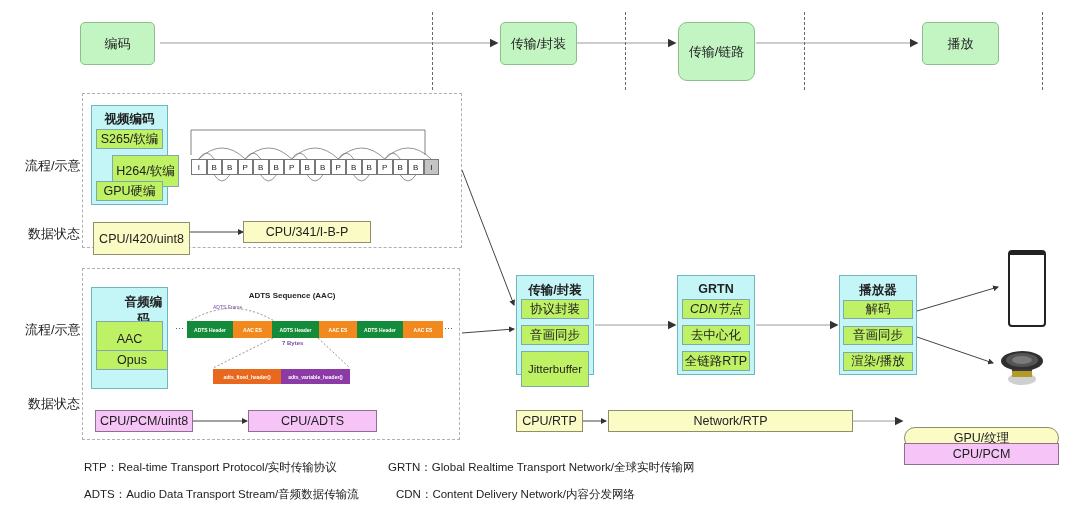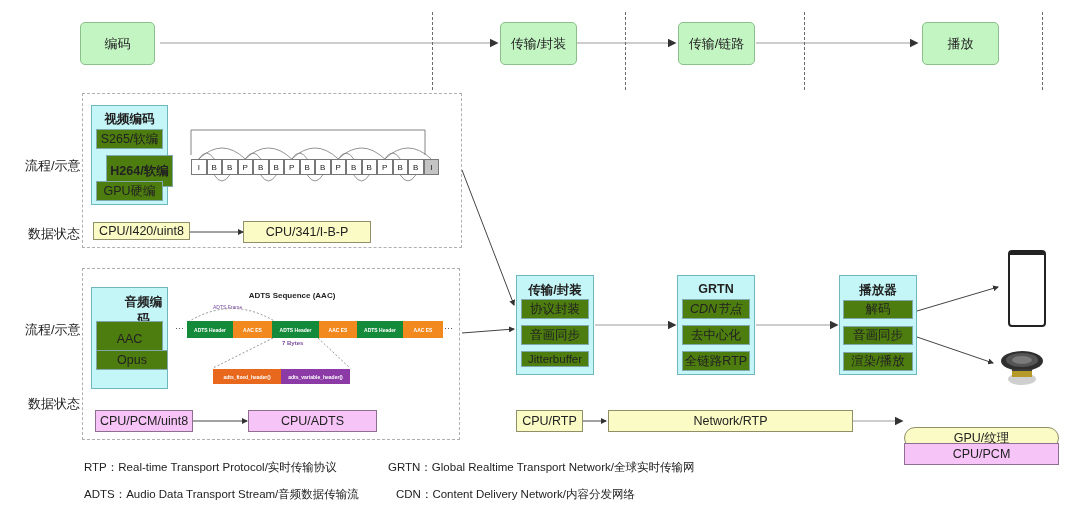--- a/index.html
+++ b/index.html
@@ -6,21 +6,21 @@
   body { width:1080px; height:511px; position:relative; overflow:hidden;
          font-family:"Liberation Sans","DejaVu Sans",sans-serif; color:#222; }
   .abs { position:absolute; box-sizing:border-box; }
   .stage { background:#c3f5c3; border:1px solid #8cbf8c; border-radius:5px;
            display:flex; align-items:center; justify-content:center; font-size:13px; color:#222; }
   .vline { border-left:1.5px dashed #6a6a6a; width:0; }
   .group { border:1.5px dashed #b0b0b0; }
   .rowlabel { font-size:13px; color:#222; }
   .cyanbox { background:#c4f6f8; border:1.5px solid #6fb6bd; }
   .cyanbox .title { position:absolute; left:0; right:0; text-align:center; font-weight:bold; font-size:12.5px; }
-  .item { background:#4d7c0f; border:1px solid #7fa9ad; display:flex; align-items:center; justify-content:center; font-size:12.5px; }
+  .item { background:#bef264; border:1px solid #7fa9ad; display:flex; align-items:center; justify-content:center; font-size:12.5px; }
   .yellow { background:#fbfbc6; border:1px solid #8f8f6a; display:flex; align-items:center; justify-content:center; font-size:12.5px; }
   .pink { background:#f7c4f7; border:1px solid #8f6f8f; display:flex; align-items:center; justify-content:center; font-size:12.5px; }
   .seg { display:flex; align-items:center; justify-content:center; font-size:5px; color:#fff; font-weight:bold; }
   .green { background:#138b3a; }
   .orange { background:#f1891f; }
   .hdr-orange { background:#e8681e; }
   .purple { background:#8b3aa6; }
   .frame { display:flex; align-items:center; justify-content:center; font-size:8px; border:1px solid #777; background:#fff; }
   .frame.last { background:#c4c4c4; }
   .legend { font-size:11.5px; color:#222; white-space:nowrap; }
@@ -84,31 +84,31 @@
   <line x1="318" y1="338" x2="350" y2="368" stroke="#666" stroke-width="0.7" stroke-dasharray="2,2"></line>
 </svg>
 
 <div class="abs vline" style="left:432px; top:12px; height:78px;"></div>
 <div class="abs vline" style="left:625px; top:12px; height:78px;"></div>
 <div class="abs vline" style="left:804px; top:12px; height:78px;"></div>
 <div class="abs vline" style="left:1042px; top:12px; height:78px;"></div>
 
 <div class="abs stage" style="left:80px; top:22px; width:75px; height:43px;">编码</div>
 <div class="abs stage" style="left:500px; top:22px; width:77px; height:43px;">传输/封装</div>
-<div class="abs stage" style="left:678px; top:22px; width:77px; height:43px;">传输/链路</div>
+<div class="abs stage" style="left:678px; top:22px; width:77px; height:59px;border-radius:9px;">传输/链路</div>
 <div class="abs stage" style="left:922px; top:22px; width:77px; height:43px;">播放</div>
 
 <div class="abs group" style="left:82px; top:93px; width:380px; height:155px;"></div>
 <div class="abs rowlabel" style="left:25px; top:157px;">流程/示意</div>
 <div class="abs rowlabel" style="left:28px; top:225px;">数据状态</div>
 
 <div class="abs cyanbox" style="left:91px; top:105px; width:77px; height:100px;">
   <div class="title" style="top:5px;">视频编码</div>
   <div class="abs item" style="left:4px; top:23px; width:67px; height:20px;">S265/软编</div>
-  <div class="abs item" style="left:14px; top:49px; width:67px; height:32px;font-weight:bold;">H264/软编</div>
+  <div class="abs item" style="left:20px; top:49px; width:67px; height:32px;">H264/软编</div>
   <div class="abs item" style="left:4px; top:75px; width:67px; height:20px;">GPU硬编</div>
 </div>
 
 <div id="gop" class="abs" style="left:191px; top:159px; width:248px; height:16px; display:flex;">
     <div class="frame" style="width: 15.5px;">I</div>
     <div class="frame" style="width: 15.5px;">B</div>
     <div class="frame" style="width: 15.5px;">B</div>
     <div class="frame" style="width: 15.5px;">P</div>
     <div class="frame" style="width: 15.5px;">B</div>
     <div class="frame" style="width: 15.5px;">B</div>
@@ -117,21 +117,21 @@
     <div class="frame" style="width: 15.5px;">B</div>
     <div class="frame" style="width: 15.5px;">P</div>
     <div class="frame" style="width: 15.5px;">B</div>
     <div class="frame" style="width: 15.5px;">B</div>
     <div class="frame" style="width: 15.5px;">P</div>
     <div class="frame" style="width: 15.5px;">B</div>
     <div class="frame" style="width: 15.5px;">B</div>
     <div class="frame last" style="width: 15.5px;">I</div>
   </div>
 
-<div class="abs yellow" style="left:93px; top:222px; width:97px; height:18px;">CPU/I420/uint8</div>
+<div class="abs yellow" style="left:93px; top:222px; width:97px; height:33px;">CPU/I420/uint8</div>
 <div class="abs yellow" style="left:243px; top:221px; width:128px; height:22px;">CPU/341/I-B-P</div>
 
 <div class="abs group" style="left:82px; top:268px; width:378px; height:172px;"></div>
 <div class="abs rowlabel" style="left:25px; top:321px;">流程/示意</div>
 <div class="abs rowlabel" style="left:28px; top:395px;">数据状态</div>
 
 <div class="abs cyanbox" style="left:91px; top:287px; width:77px; height:102px;">
   <div class="title" style="top:6px;margin-left:28px;">音频编码</div>
   <div class="abs item" style="left:4px; top:33px; width:67px; height:36px;">AAC</div>
   <div class="abs item" style="left:4px; top:62px; width:72px; height:20px;">Opus</div>
@@ -155,21 +155,21 @@
   <div class="seg purple" style="width:69px;">adts_variable_header()</div>
 </div>
 
 <div class="abs pink" style="left:95px; top:410px; width:98px; height:22px;">CPU/PCM/uint8</div>
 <div class="abs pink" style="left:248px; top:410px; width:129px; height:22px;">CPU/ADTS</div>
 
 <div class="abs cyanbox" style="left:516px; top:275px; width:78px; height:100px;">
   <div class="title" style="top:6px;">传输/封装</div>
   <div class="abs item" style="left:4px; top:23px; width:68px; height:20px;">协议封装</div>
   <div class="abs item" style="left:4px; top:49px; width:68px; height:20px;">音画同步</div>
-  <div class="abs item" style="left:4px; top:75px; width:68px; height:16px; font-size:11.5px;">Jitterbuffer</div>
+  <div class="abs item" style="left:4px; top:75px; width:68px; height:36px; font-size:11.5px;">Jitterbuffer</div>
 </div>
 
 <div class="abs cyanbox" style="left:677px; top:275px; width:78px; height:100px;">
   <div class="title" style="top:6px;">GRTN</div>
   <div class="abs item" style="left:4px; top:23px; width:68px; height:20px;font-style:italic;">CDN节点</div>
   <div class="abs item" style="left:4px; top:49px; width:68px; height:20px;">去中心化</div>
   <div class="abs item" style="left:4px; top:75px; width:68px; height:20px;">全链路RTP</div>
 </div>
 
 <div class="abs cyanbox" style="left:839px; top:275px; width:78px; height:100px;">

